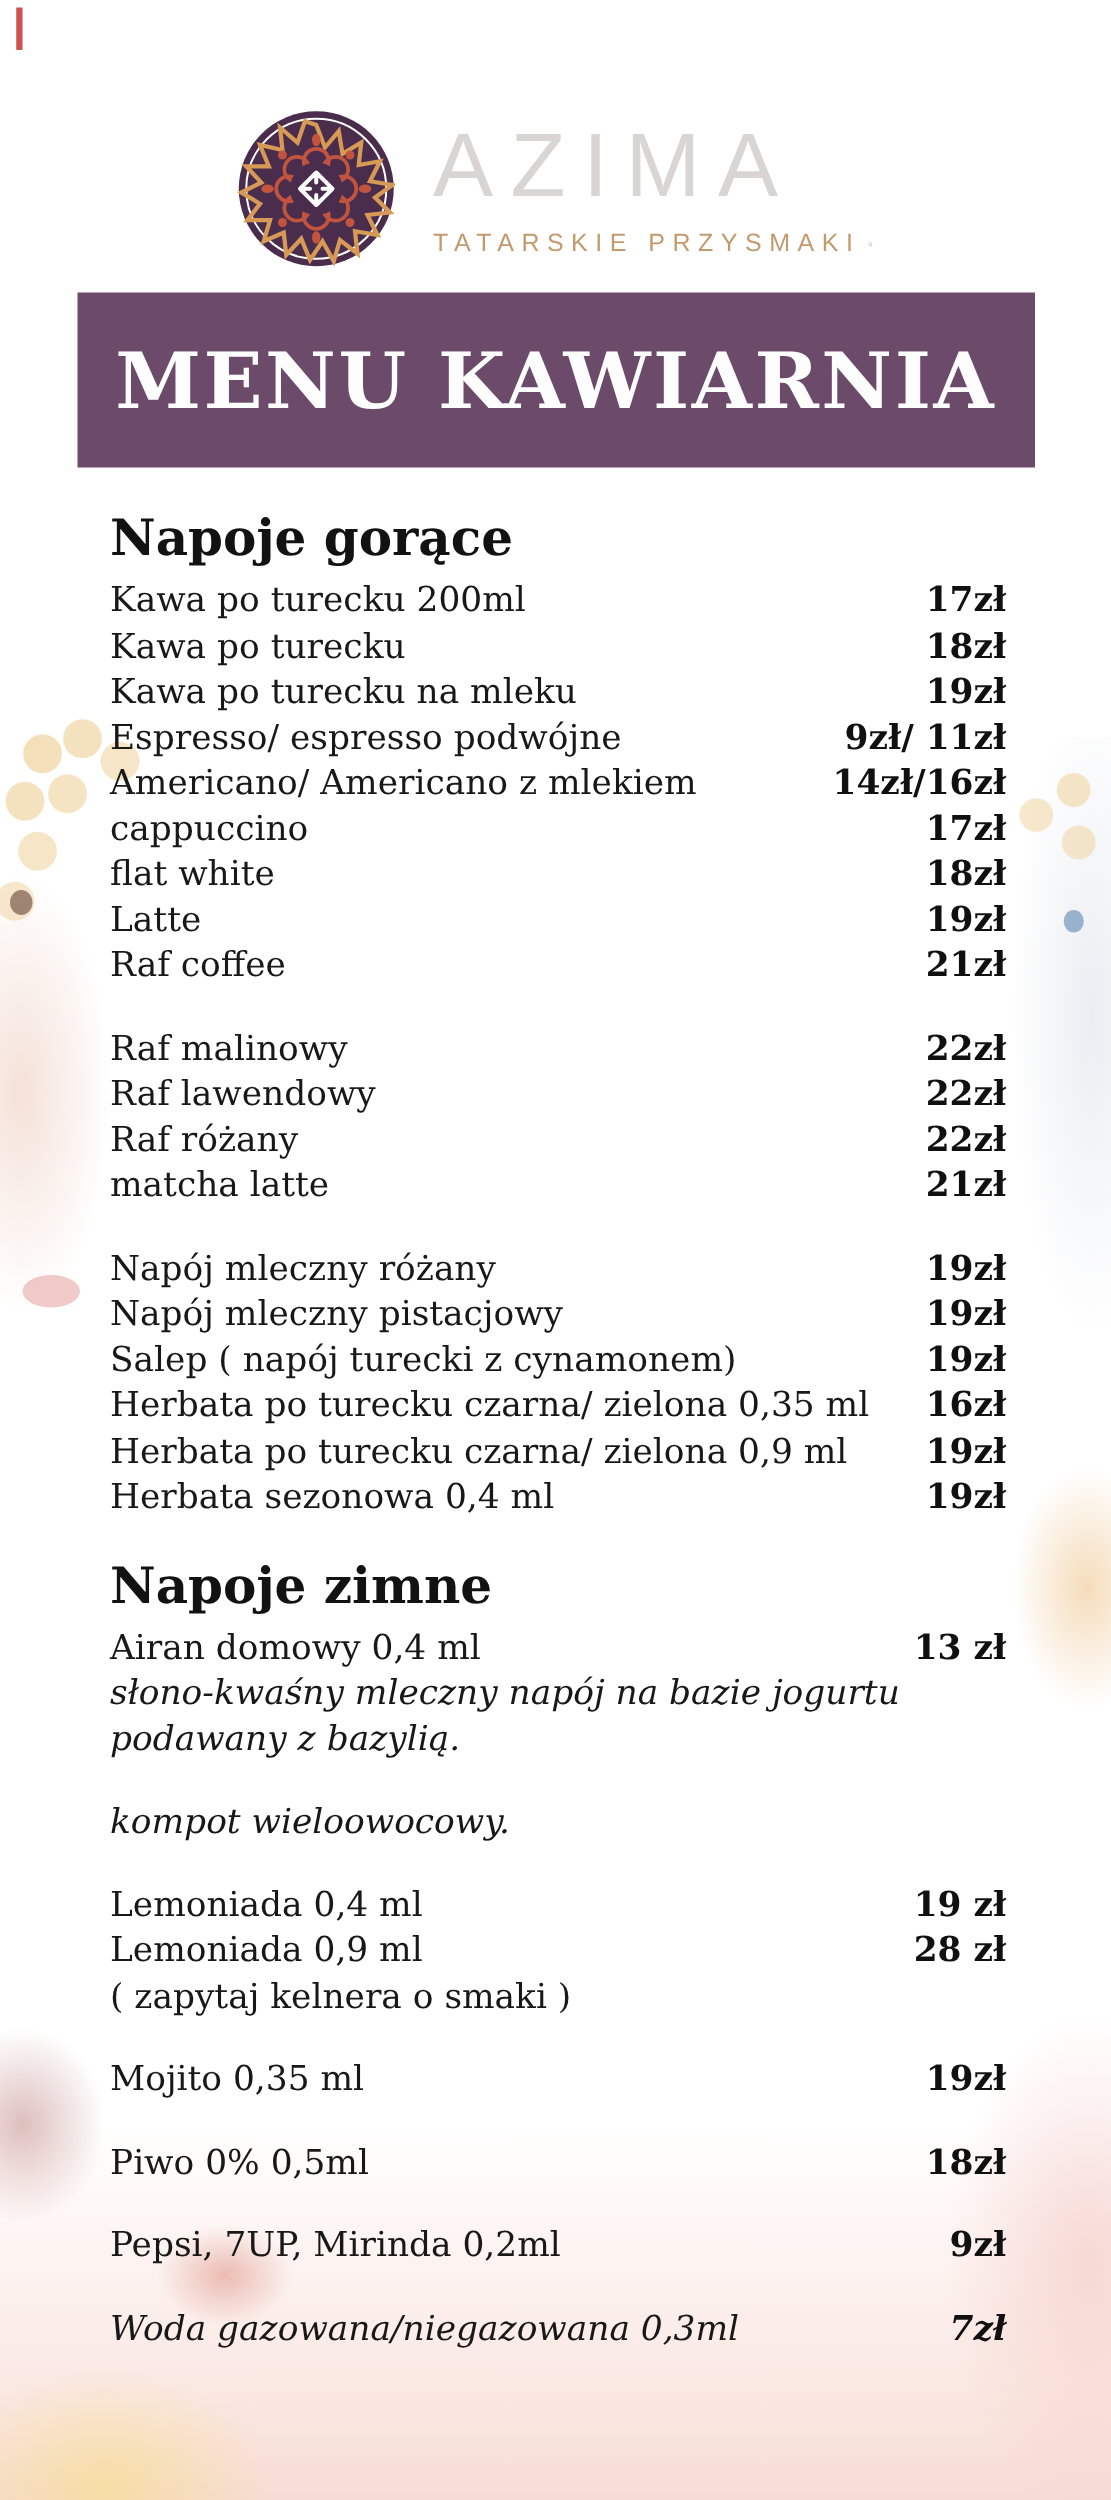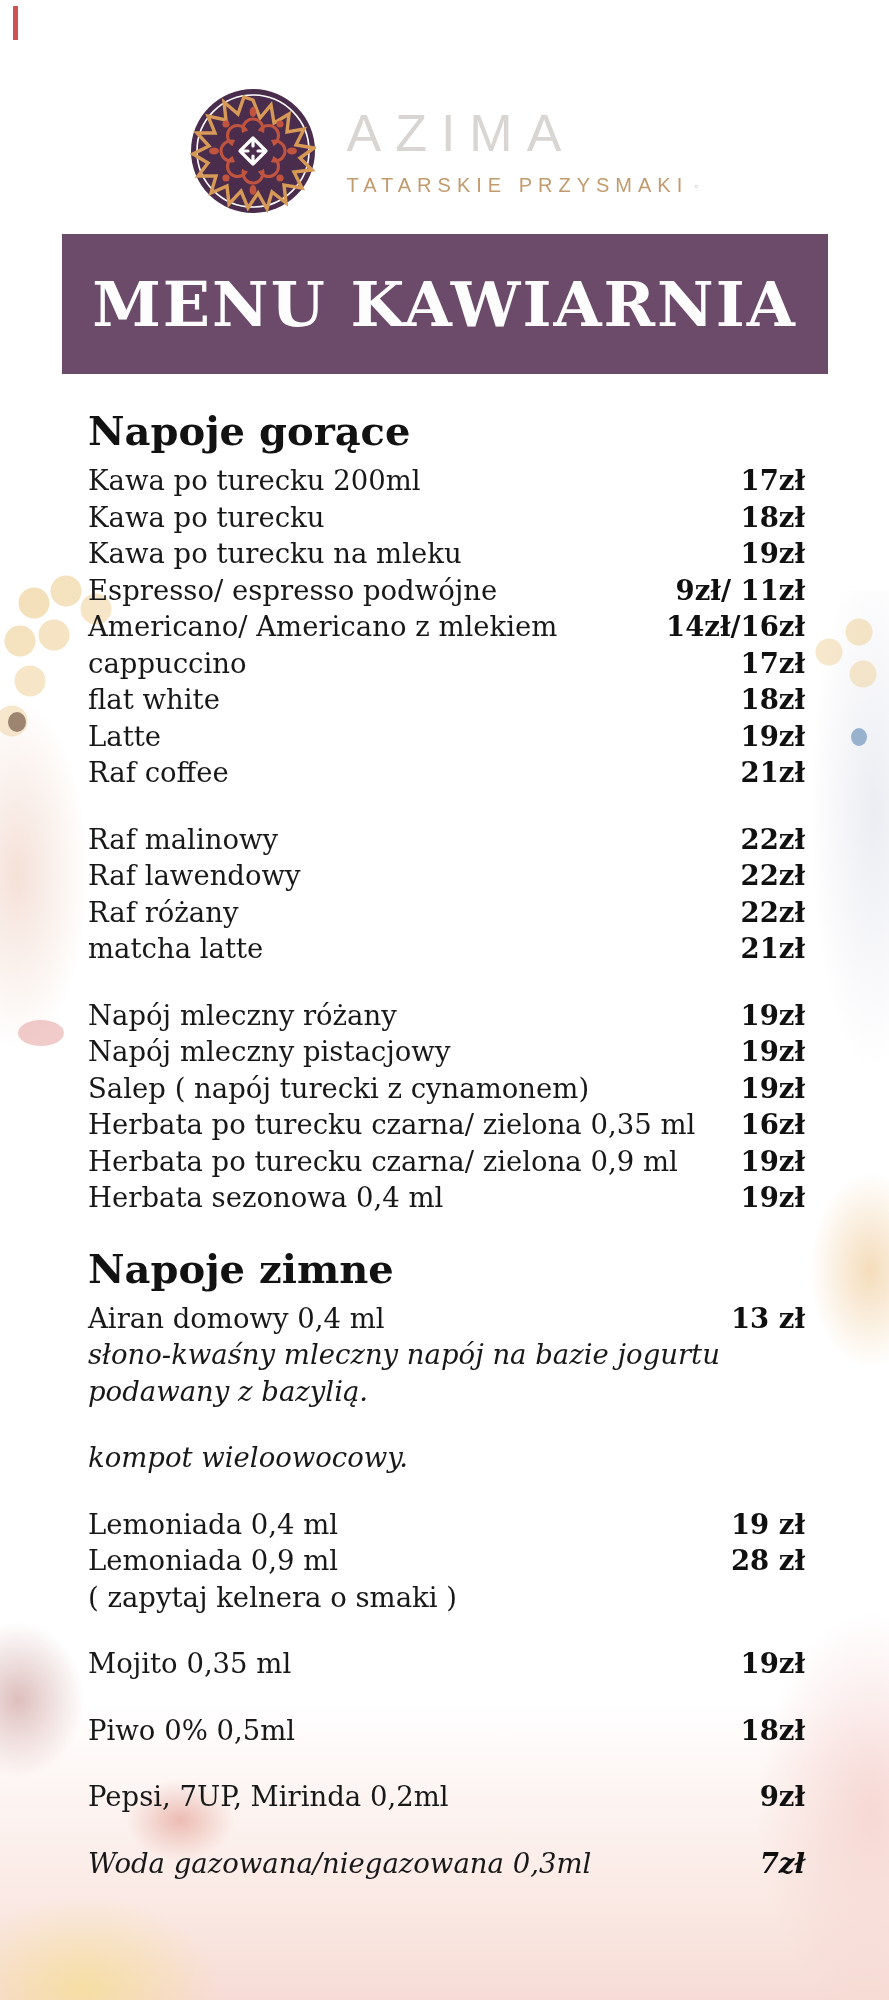--- a/index.html
+++ b/index.html
@@ -55,21 +55,21 @@
   
   .brand-header{
     position:relative;z-index:1;
     padding-top:88px;
     display:flex;align-items:center;justify-content:center;gap:30px;
   }
   .brand-logo{width:126px;height:126px;flex:0 0 auto;}
   .brand-text{display:flex;flex-direction:column;align-items:flex-start;}
   .brand-name{
     font-family:"Liberation Sans","DejaVu Sans",sans-serif;
-    font-size:52px;font-weight:400;letter-spacing:14px;
+    font-size:72px;font-weight:400;letter-spacing:14px;
     color:#d9d5d3;line-height:1;
   }
   .brand-tagline{
     margin-top:16px;
     font-family:"Liberation Sans","DejaVu Sans",sans-serif;
     font-size:20px;letter-spacing:6px;color:#c39a6e;line-height:1;
     white-space:nowrap;
   }
   .tagline-mark{color:#b9b4c0;font-size:12px;letter-spacing:0;margin-left:6px;vertical-align:2px;}
 

